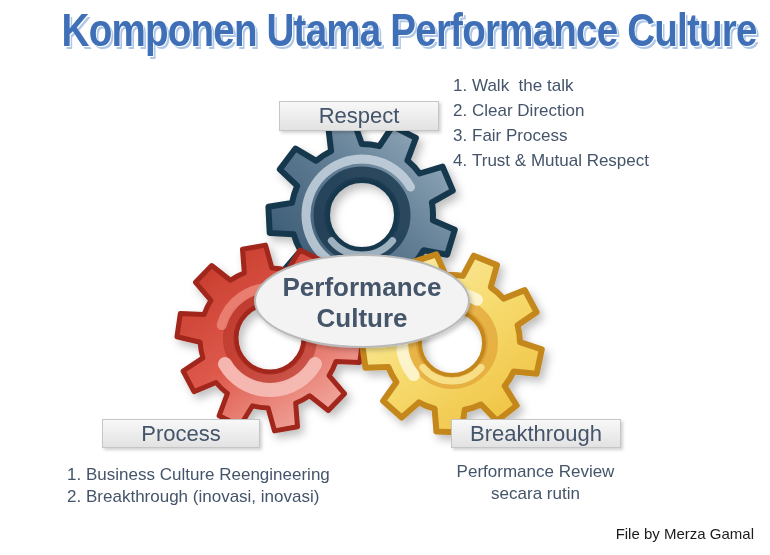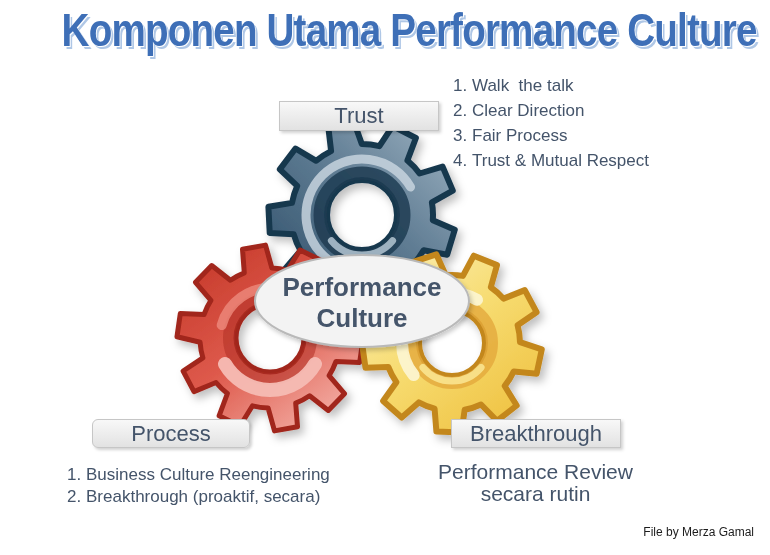--- a/index.html
+++ b/index.html
@@ -20,35 +20,35 @@
     font-family:"Liberation Sans",sans-serif;font-weight:bold;font-size:26px;
     text-anchor:middle;
   }
   .label-box{
     position:absolute;background:linear-gradient(#f8f8f8,#e2e2e2);
     border:1px solid var(--label_border);
     box-shadow:2px 2px 3px rgba(0,0,0,0.18);
     color:var(--text_slate);font-size:22px;text-align:center;
   }
   .label-people{left:279px;top:101px;width:158px;height:28px;line-height:28px;}
-  .label-process{left:92px;top:419px;width:156px;height:27px;line-height:27px;border-radius:6px;}
+  .label-process{left:102px;top:419px;width:156px;height:27px;line-height:27px;}
   .label-measurement{left:451px;top:419px;width:168px;height:27px;line-height:27px;}
   ol.notes{
     position:absolute;margin:0;padding:0 0 0 28px;
     color:var(--text_slate);font-size:17px;
   }
   ol.notes li{white-space:pre-wrap;}
   .people-list{left:444px;top:73px;width:300px;line-height:25px;}
   .process-list{left:58px;top:464px;width:330px;line-height:22px;}
   .measurement-note{
     position:absolute;left:433px;top:461px;width:205px;text-align:center;
-    color:var(--text_slate);font-size:21px;line-height:22px;
+    color:var(--text_slate);font-size:17px;line-height:22px;
   }
   .footer{
-    position:absolute;right:16px;top:525px;font-size:12px;color:#1c1c1c;
+    position:absolute;right:16px;top:525px;font-size:15px;color:#1c1c1c;
   }
 </style>
 </head>
 <body>
 
 <div class="stage">
 
   <div class="title">Komponen Utama Performance Culture</div>
 
   <svg class="gears" width="490" height="350" viewBox="0 0 490 350">
@@ -97,32 +97,32 @@
       <path fill="none" stroke-width="7" stroke-linecap="round" opacity="0.9" stroke="#F9E48F" d="M323.1 264.4 A38 38 0 0 1 264.9 264.4"></path>
     </g>
 
     <g filter="url(#eshadow)">
       <ellipse cx="204" cy="198" rx="107" ry="46" stroke-width="2" stroke="#B9B9B9" fill="#F3F3F3"></ellipse>
       <text x="204" y="193" fill="#44546A">Performance</text>
       <text x="204" y="224" fill="#44546A">Culture</text>
     </g>
   </svg>
 
-  <div class="label-box label-people">Trust</div>
+  <div class="label-box label-people">Respect</div>
   <ol class="notes people-list">
     <li>Walk  the talk</li>
     <li>Clear Direction</li>
     <li>Fair Process</li>
     <li>Trust &amp; Mutual Respect</li>
   </ol>
 
   <div class="label-box label-process">Process</div>
   <ol class="notes process-list">
     <li>Business Culture Reengineering</li>
-    <li>Breakthrough (proaktif, secara)</li>
+    <li>Breakthrough (inovasi, inovasi)</li>
   </ol>
 
   <div class="label-box label-measurement">Breakthrough</div>
   <div class="measurement-note">
     <div>Performance Review</div>
     <div>secara rutin</div>
   </div>
 
   <div class="footer">File by Merza Gamal</div>
 </div>

